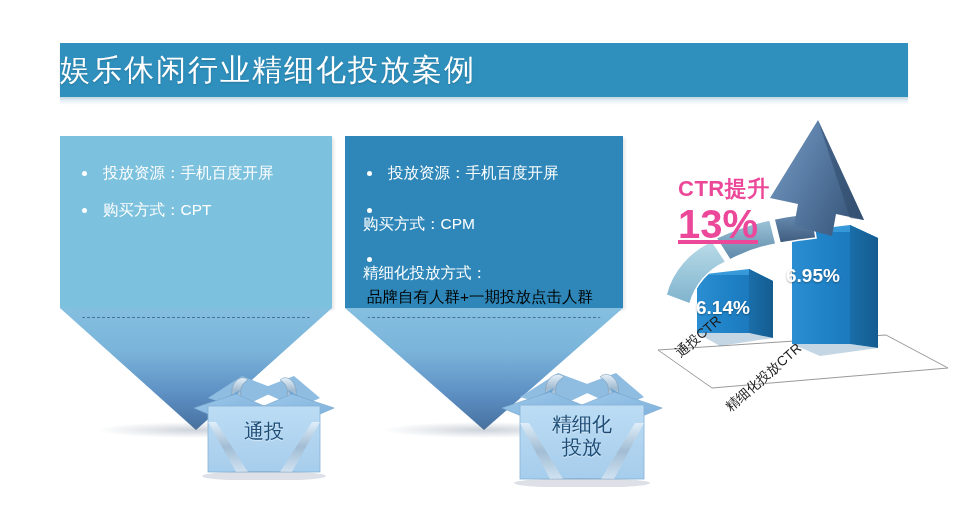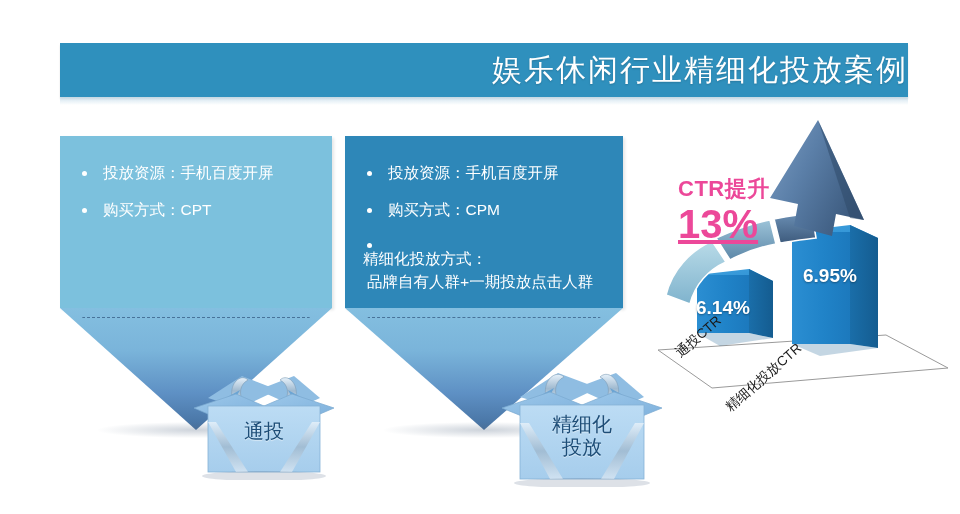--- a/index.html
+++ b/index.html
@@ -34,21 +34,21 @@
     top: 97px;
     width: 848px;
     height: 8px;
     background: linear-gradient(to bottom, rgba(170,205,225,0.55), rgba(255,255,255,0));
   }
   .title-text {
     position: absolute;
     left: 0; right: 0;
     top: 50%;
     transform: translateY(-50%);
-    text-align: right;
+    text-align: left;
     color: #ffffff;
     font-size: 30px;
     letter-spacing: 2px;
     white-space: nowrap;
     text-shadow: 0 1px 2px rgba(0,0,0,0.18);
   }
 
   
   .funnel-group { position: absolute; }
   .funnel-panel {
@@ -73,26 +73,25 @@
     margin: 9px 16px 0 4px;
     flex: 0 0 auto;
   }
   .bullet-text {
     color: #ffffff;
     font-size: 15.5px;
     line-height: 1.45;
     white-space: nowrap;
   }
   .subline {
-    color: #ffffff;
+    color: #000000;
     font-size: 15.5px;
     line-height: 1.45;
     margin: -6px 0 12px 4px;
     white-space: nowrap;
-    font-family: Liberation Mono, monospace;
   }
 
   
   .funnel-tri {
     position: relative;
     width: 100%;
     height: 122px;
   }
   .funnel-tri .tri {
     position: absolute;
@@ -243,21 +242,21 @@
       <span>通投</span>
     </div>
   </div>
 
   <div class="funnel-group" style="left:345px; top:136px; width:278px;">
     <div class="funnel-panel panel-b" style="height:172px;">
       <div class="bullet-row">
         <span class="bullet-dot"></span>
         <span class="bullet-text">投放资源：手机百度开屏</span>
       </div>
-      <div class="bullet-row" style="margin-bottom:12px;">
+      <div class="bullet-row" style="margin-bottom:12px;flex-direction:column;">
         <span class="bullet-dot"></span>
         <span class="bullet-text">购买方式：CPM</span>
       </div>
       <div class="bullet-row" style="margin-bottom:8px;flex-direction:column;">
         <span class="bullet-dot"></span>
         <span class="bullet-text">精细化投放方式：</span>
       </div>
       <div class="subline">品牌自有人群+一期投放点击人群</div>
     </div>
     <div class="funnel-tri">
@@ -372,20 +371,20 @@
     </svg>
 
     
     <div class="ctr-callout">
       <span class="ctr-label">CTR提升</span>
       <span class="ctr-value">13%</span>
     </div>
 
     
     <div class="bar-value" style="left:46px; top:187px;">6.14%</div>
-    <div class="bar-value" style="left:153px; top:155px;">6.95%</div>
+    <div class="bar-value" style="left:136px; top:155px;">6.95%</div>
 
     
     <div class="axis-label" style="left:22px; top:238px; transform: rotate(-41deg);">通投CTR</div>
     <div class="axis-label" style="left:72px; top:292px; transform: rotate(-41deg);">精细化投放CTR</div>
   </div>
 
 </div>
 
 </body></html>

